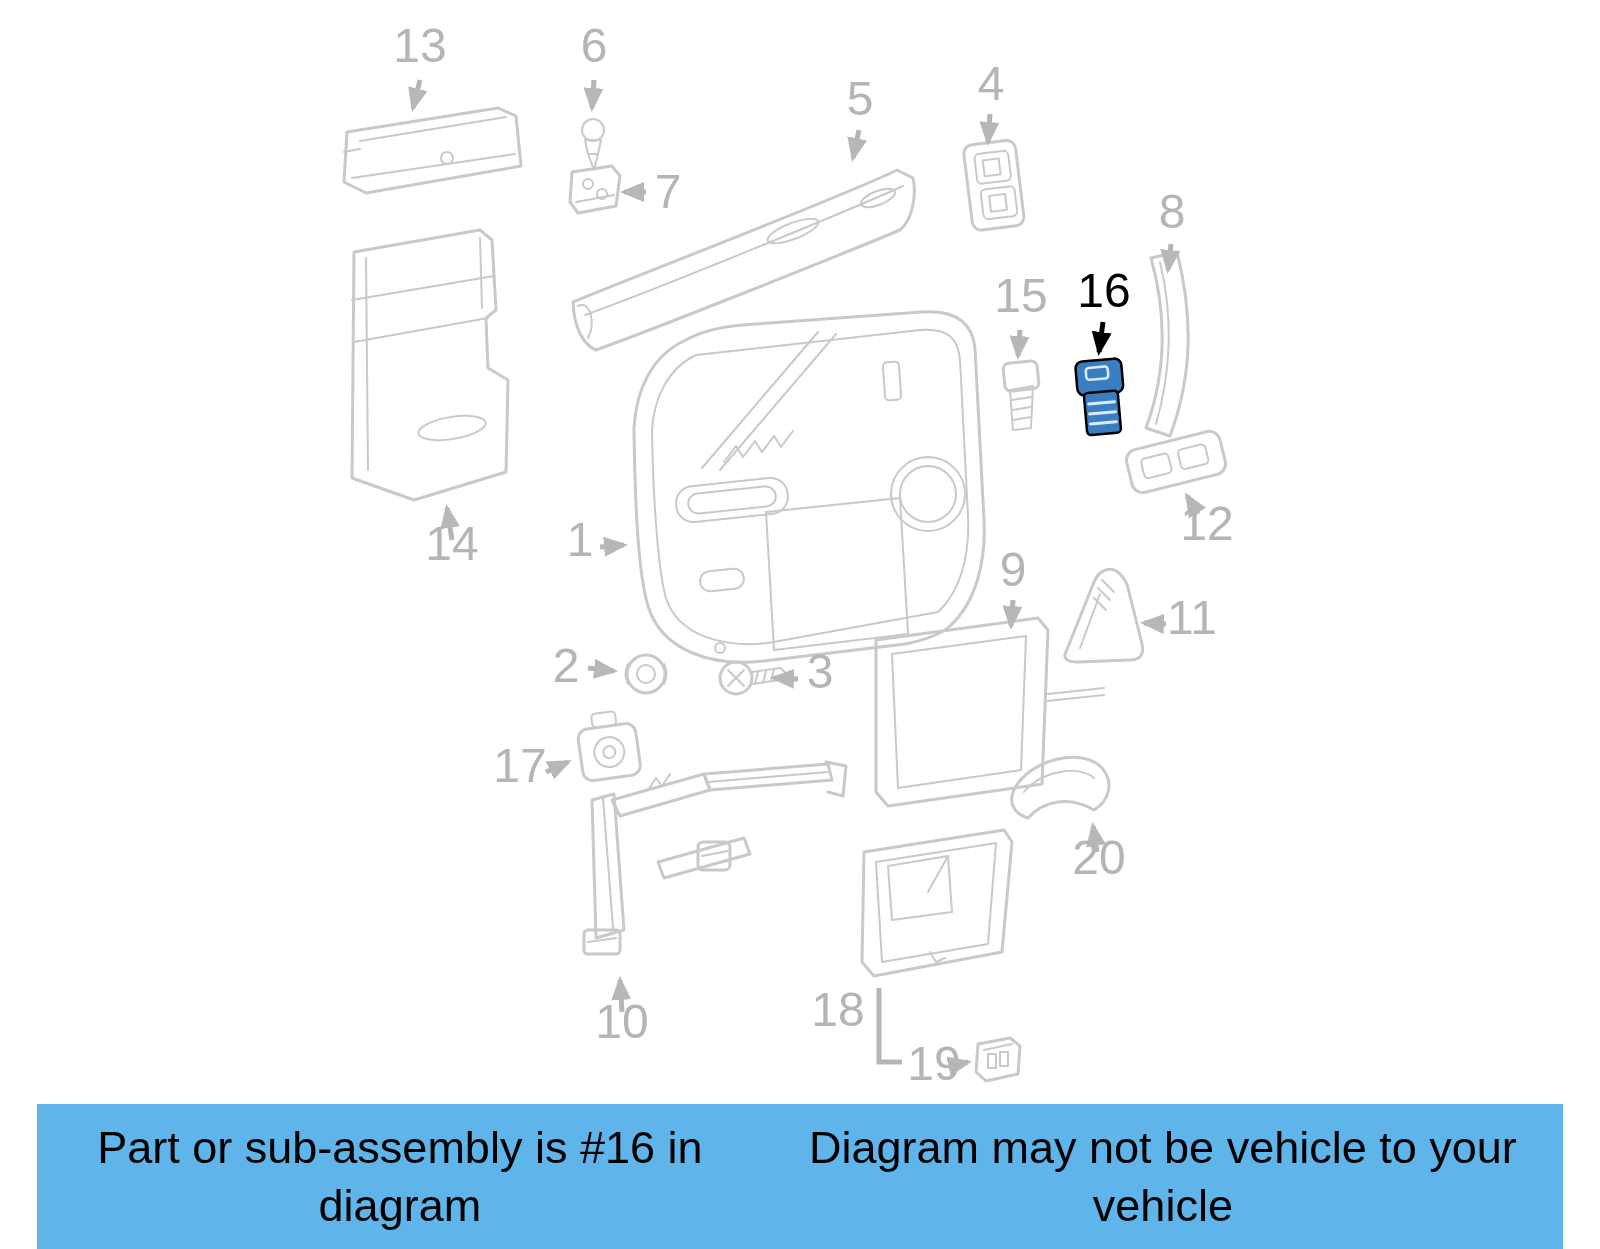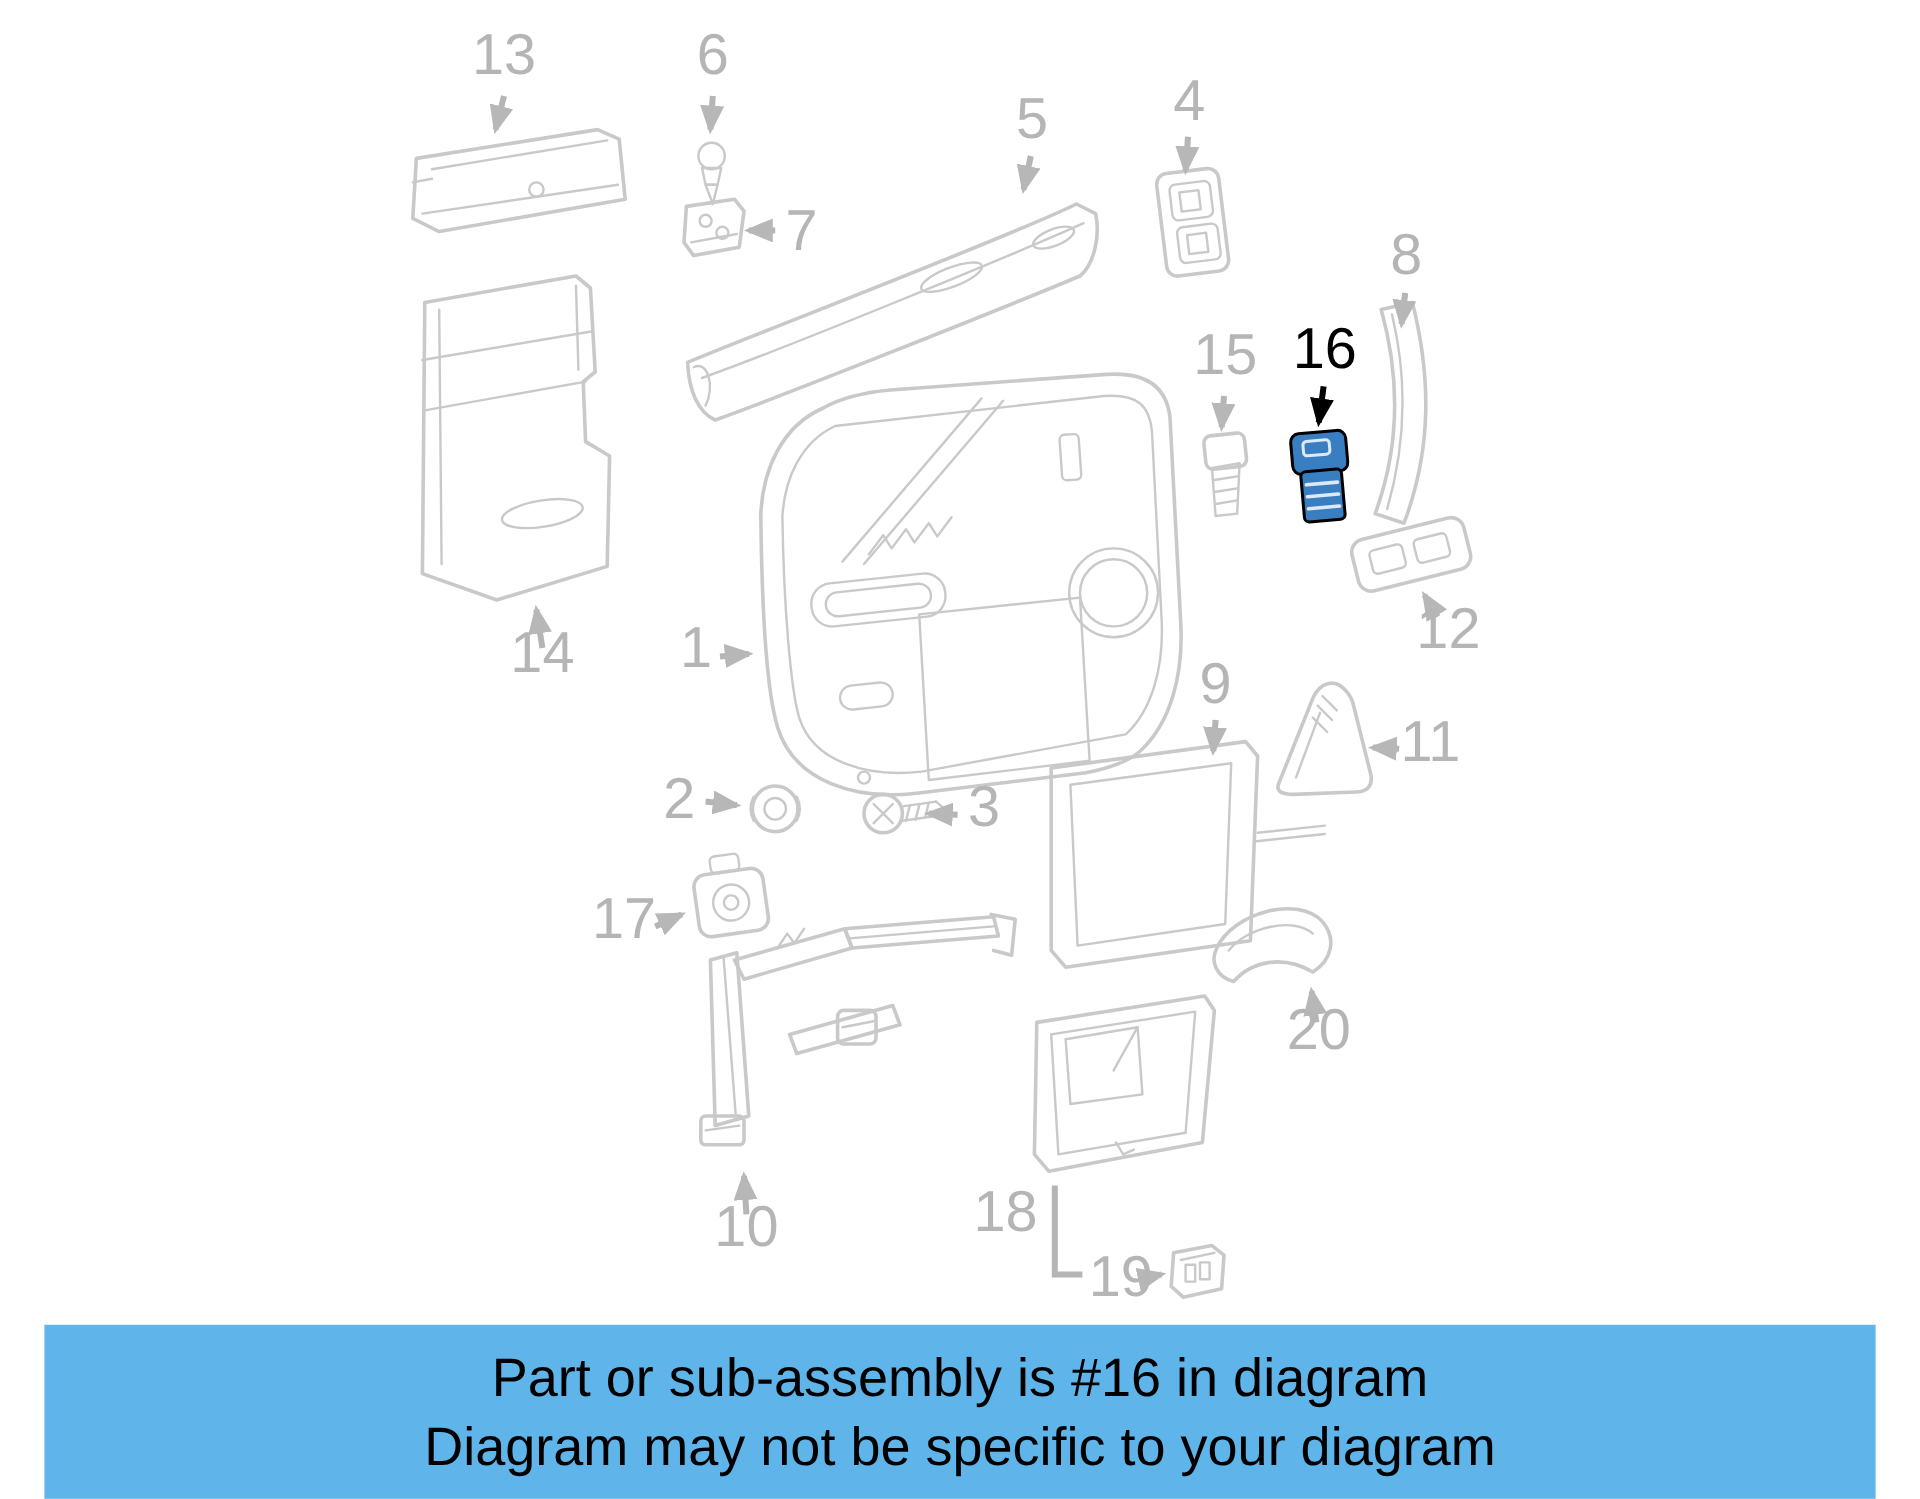--- a/index.html
+++ b/index.html
@@ -14,21 +14,21 @@
   .ln2{fill:none;stroke:var(--diagram-line,#c9c9c9);stroke-width:2;stroke-linejoin:round;stroke-linecap:round;}
   .ar{fill:none;stroke:var(--label,#b7b7b7);stroke-width:5;stroke-linecap:butt;}
   .arb{fill:none;stroke:var(--highlight-dark,#000000);stroke-width:5;stroke-linecap:butt;}
   .lbl{fill:var(--label,#b5b5b5);font-size:48px;font-family:"Liberation Sans","DejaVu Sans",sans-serif;}
   .lbl-hl{fill:var(--highlight-dark,#000000);font-size:48px;font-family:"Liberation Sans","DejaVu Sans",sans-serif;}
   .hl{fill:var(--highlight,#3a7ec2);stroke:var(--highlight-dark,#000000);stroke-width:2.5;stroke-linejoin:round;}
   .hl-rib{fill:none;stroke:#dce9f7;stroke-width:3;stroke-linecap:round;}
   .banner{
     position:absolute;left:37px;top:1104px;width:1526px;height:145px;
     background:var(--banner-bg,#5fb4ea);
-    display:flex;flex-direction:column;align-items:center;justify-content:center;
+    display:flex;flex-direction:row;align-items:center;justify-content:center;
     color:var(--banner-text,#000000);
     font-size:45px;line-height:1.28;text-align:center;
   }
 </style>
 </head>
 <body>
 
 <div class="stage">
 
 <svg width="1600" height="1105" viewBox="0 0 1600 1105">
@@ -245,16 +245,16 @@
     <rect class="ln2" x="988" y="1054" width="8" height="14"></rect>
     <rect class="ln2" x="1000" y="1052" width="8" height="14"></rect>
   </g>
   <line class="ar" x1="950" y1="1066" x2="968" y2="1062" marker-end="url(#ah)"></line>
   <text class="lbl" x="934" y="1080" text-anchor="middle">19</text>
 
 </svg>
 
 <div class="banner">
   <div>Part or sub-assembly is #16 in diagram</div>
-  <div>Diagram may not be specific to your diagram</div>
+  <div>Diagram may not be vehicle to your vehicle</div>
 </div>
 
 </div>
 
 </body></html>

